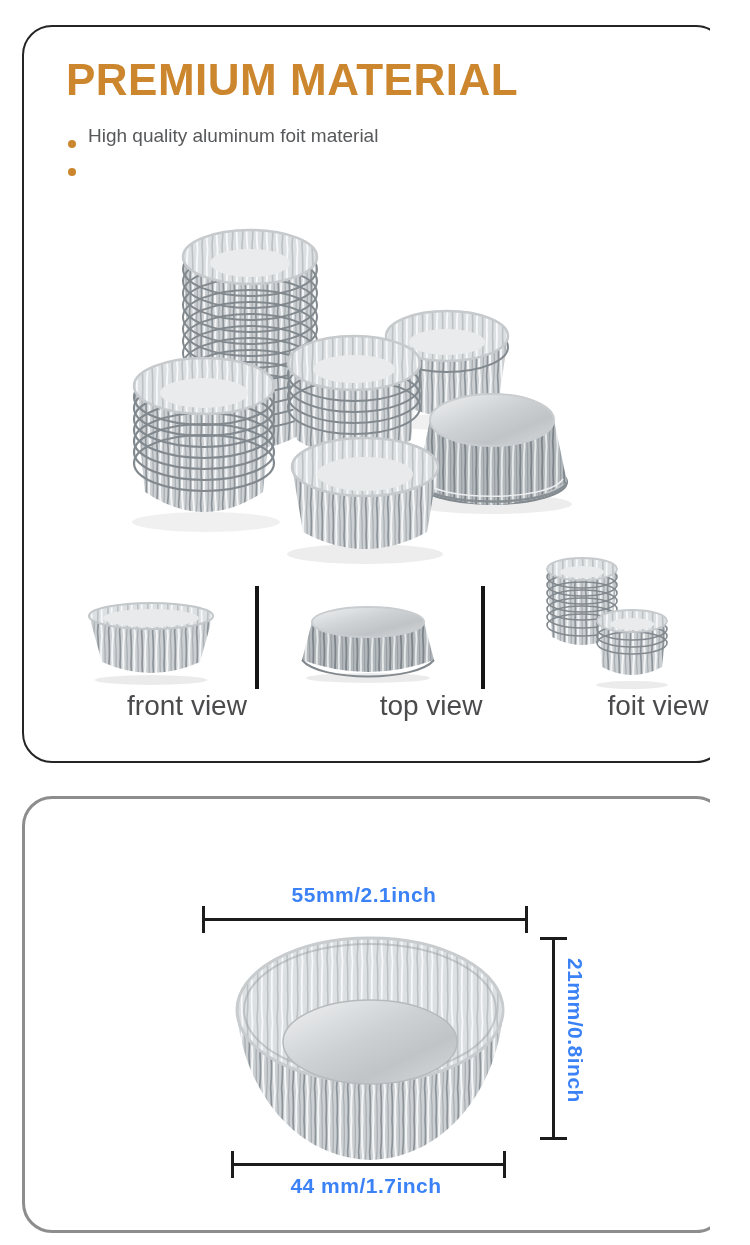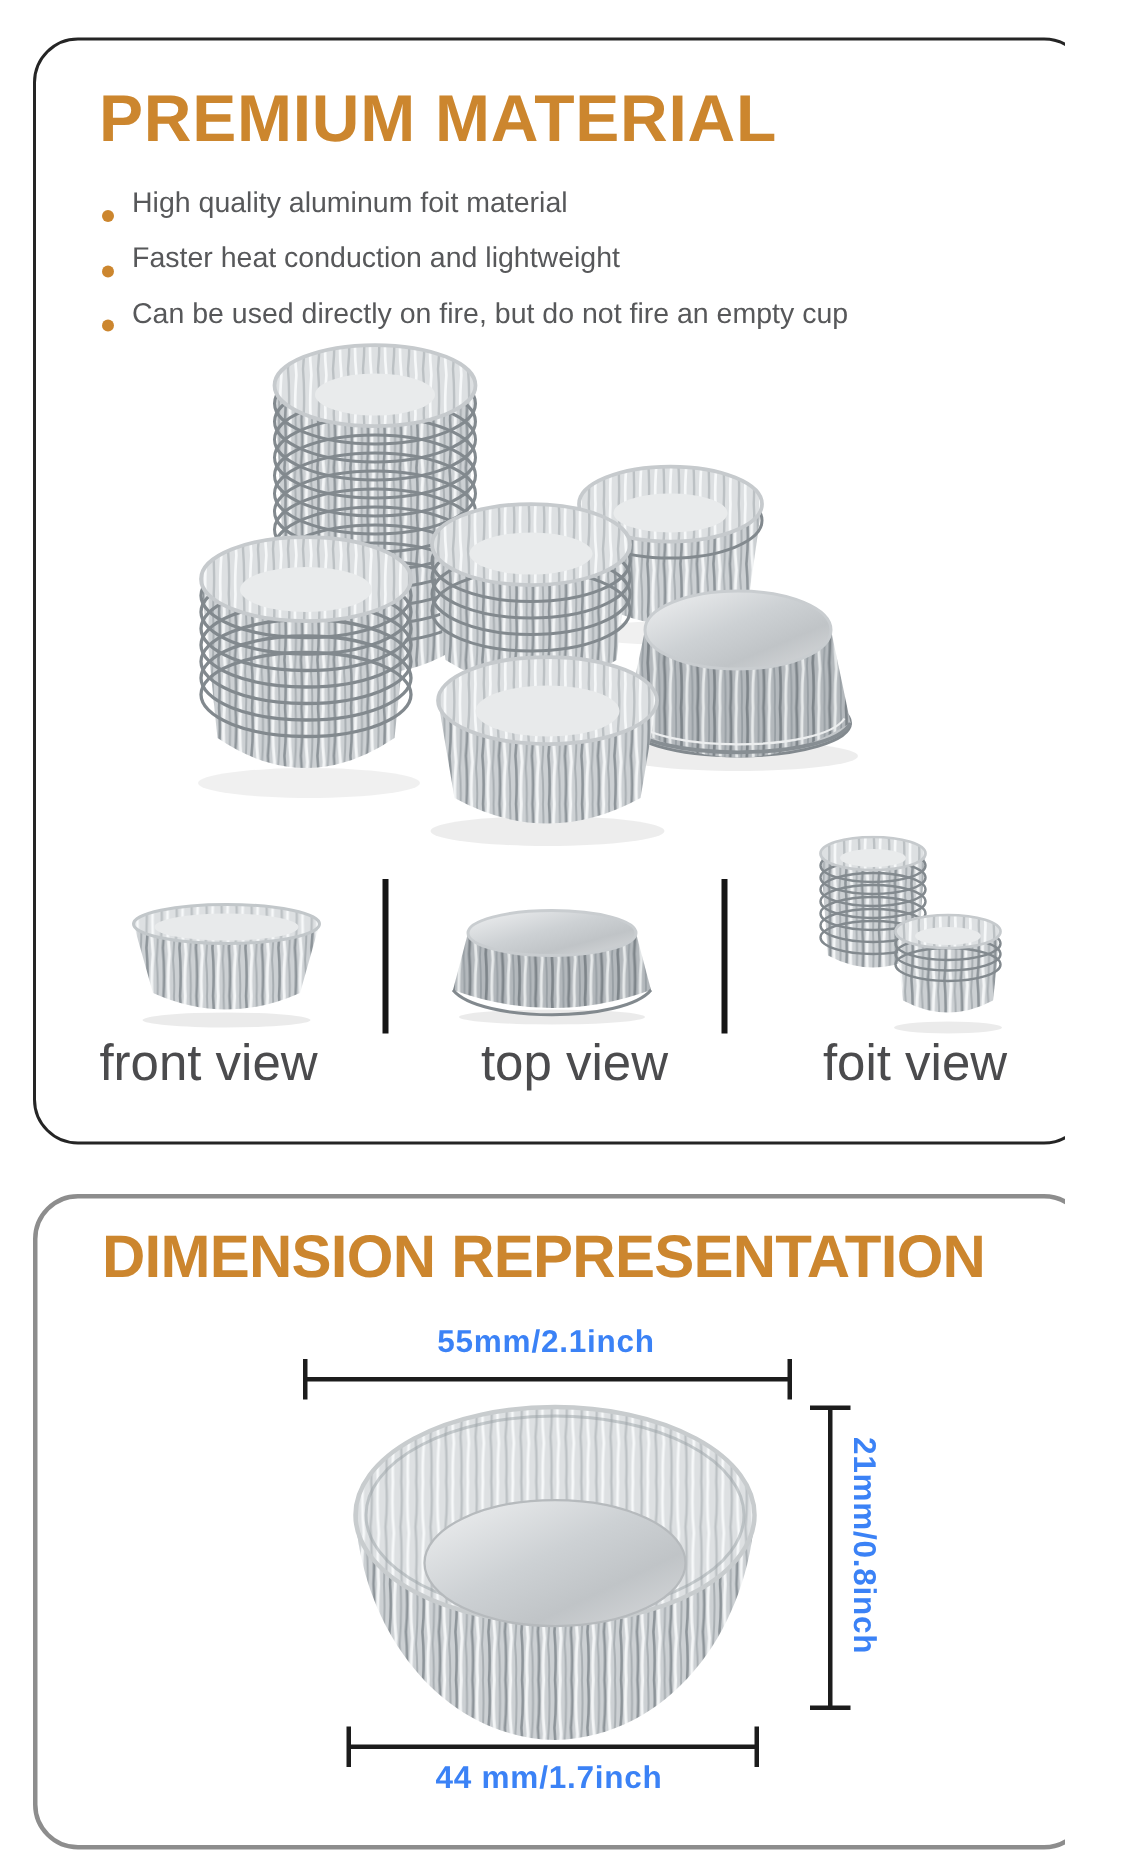--- a/index.html
+++ b/index.html
@@ -10,21 +10,21 @@
   #card-premium{left:22px;top:25px;width:704px;height:738px;border:2px solid #252525;}
   #card-dimension{left:22px;top:796px;width:704px;height:437px;border:3px solid #8d8d8d;}
   .section-title{position:absolute;font-weight:800;color:#cc862e;line-height:1;white-space:nowrap;}
   #premium-title{left:66px;top:58px;font-size:44px;letter-spacing:0.5px;}
   #dimension-title{left:68px;top:818px;font-size:40px;letter-spacing:-0.5px;}
   #bullet-list{left:66px;top:124px;width:580px;}
   .bullet-row{display:flex;align-items:flex-end;margin-bottom:13px;}
   .bullet-dot{flex:0 0 auto;width:8px;height:8px;border-radius:50%;background:#cc862e;margin:7px 12px 0 2px;}
   .bullet-text{font-size:19px;color:#57585a;line-height:1.25;}
   .divider{position:absolute;width:4px;background:#151515;}
-  .view-label{position:absolute;top:690px;transform:translateX(-50%);font-size:34px;color:#4b4b4d;white-space:nowrap;}
+  .view-label{position:absolute;top:690px;transform:translateX(-50%);font-size:28px;color:#4b4b4d;white-space:nowrap;margin-left:48px;}
   .dim-label{position:absolute;font-size:21px;font-weight:600;color:#3b82f6;letter-spacing:0.5px;white-space:nowrap;}
   .dim-label.h{transform:translateX(-50%);}
   #dim-label-height{left:563px;top:958px;writing-mode:vertical-rl;text-orientation:mixed;}
   .dim-line{position:absolute;background:#1c1c1c;}
   svg{display:block;}
 </style>
 </head>
 <body>
 
 <div id="page">
@@ -33,25 +33,20 @@
 
   <div class="section-title" id="premium-title">PREMIUM MATERIAL</div>
 
   <div class="abs" id="bullet-list">
     <div class="bullet-row">
       <span class="bullet-dot"></span>
       <span class="bullet-text">High quality aluminum foit material</span>
     </div>
     <div class="bullet-row">
       <span class="bullet-dot"></span>
-      <span class="bullet-text">Faster heat conduction and lightweight</span>
-    </div>
-    <div class="bullet-row">
-      <span class="bullet-dot"></span>
-      <span class="bullet-text">Can be used directly on fire, but do not fire an empty cup</span>
     </div>
   </div>
 
   <svg class="abs" style="left:100px;top:216px;" width="570" height="352" viewBox="0 0 570 352">
     <defs>
       <linearGradient id="gDisc" x1="0" y1="0" x2="1" y2="1">
         <stop offset="0" stop-color="#f0f1f2"></stop>
           <stop offset="0.45" stop-color="#cdd1d4"></stop>
         <stop offset="0.7" stop-color="#c0c4c7"></stop>
           <stop offset="1" stop-color="#d8dadc"></stop>
@@ -183,21 +178,20 @@
       <ellipse cx="92" cy="67" rx="22" ry="6" fill="#e9ebec"></ellipse>
     </g>
   </svg>
 
   <div class="view-label" style="left:139px;">front view</div>
   <div class="view-label" style="left:383px;">top view</div>
   <div class="view-label" style="left:610px;">foit view</div>
 
   <div class="card" id="card-dimension"></div>
 
-  <div class="section-title" id="dimension-title">DIMENSION REPRESENTATION</div>
 
   <div class="dim-label h" style="left:364px;top:883px;">55mm/2.1inch</div>
 
   <div class="dim-line" style="left:203px;top:918px;width:324px;height:3px;"></div>
   <div class="dim-line" style="left:202px;top:906px;width:3px;height:27px;"></div>
   <div class="dim-line" style="left:525px;top:906px;width:3px;height:27px;"></div>
 
   <svg class="abs" style="left:225px;top:928px;" width="290" height="240" viewBox="0 0 290 240">
     <path d="M12,82 C16,155 66,230 145,232 C224,230 274,155 278,82 L12,82 Z" fill="url(#pFoil)"></path>
     <ellipse cx="145" cy="82" rx="133" ry="72" fill="url(#pFoilIn)" stroke="#c8ccce" stroke-width="3"></ellipse>

